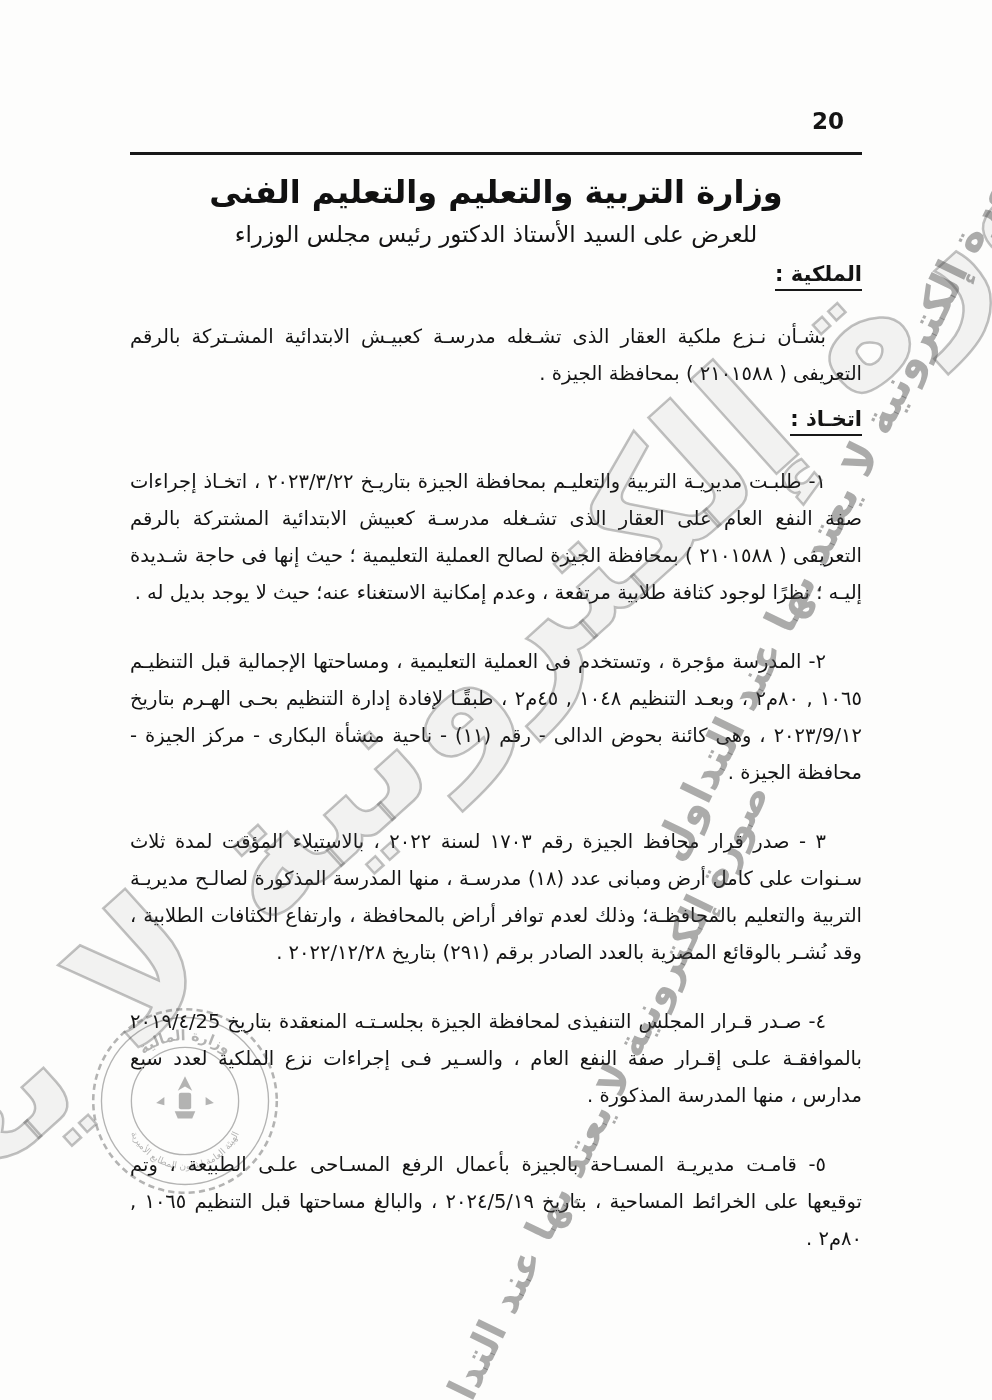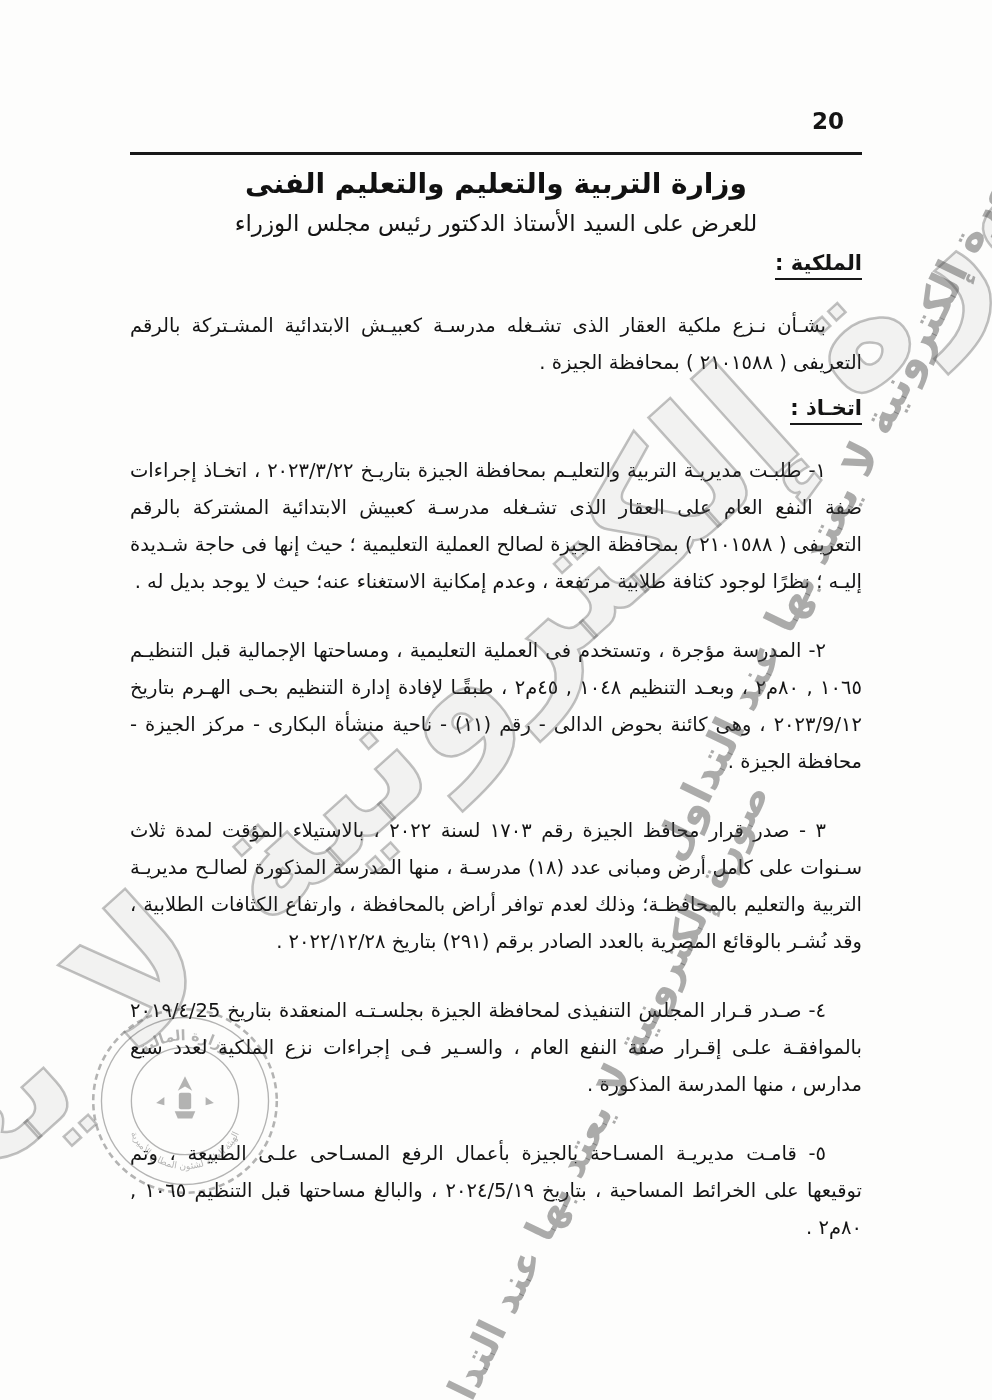--- a/index.html
+++ b/index.html
@@ -14,21 +14,21 @@
   .content      { position:relative; z-index:2; direction:rtl; padding:108px 130px 0 130px; }
   .layer-front  { position:absolute; inset:0; z-index:3; pointer-events:none; }
 
   
   .masthead-row { position:relative; height:42px; font-weight:bold; }
   .masthead { display:block; text-align:center; font-size:20px; padding-left:60px; }
   .page-number { position:absolute; right:18px; top:0; font-size:23px; }
   .rule { border-top:3px solid #181818; margin-top:2px; }
 
   
-  .ministry-title { text-align:center; font-size:28px; font-weight:bold; margin-top:12px; color:#111; }
+  .ministry-title { text-align:center; font-size:32px; font-weight:bold; margin-top:18px; color:#111; }
   .memo-type      { text-align:center; font-size:23px; font-weight:bold; margin-top:9px; }
   .presented-to   { text-align:center; font-size:23px; font-weight:normal; margin-top:10px; }
 
   
   .section-label { font-size:21px; font-weight:bold; margin:15px 0 5px; }
   .section-label .u { border-bottom:2.5px solid #181818; padding-bottom:3px; }
   .body { font-size:19.5px; line-height:37px; text-align:justify; margin-bottom:5px; }
   .indent { text-indent:36px;margin-top:32px; }
 
   

